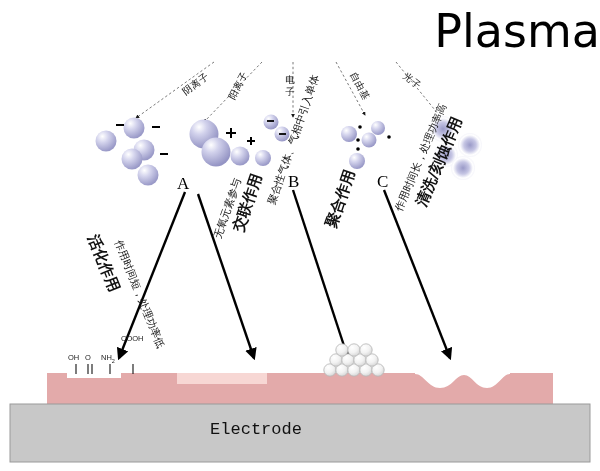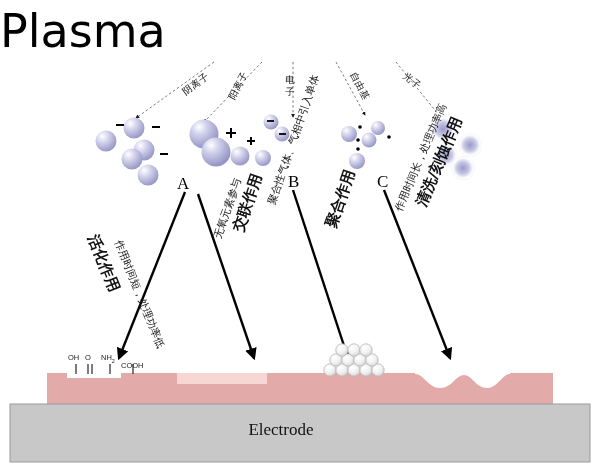--- a/index.html
+++ b/index.html
@@ -20,21 +20,21 @@
     left: 0;
     top: 0;
     width: 600px;
     height: 471px;
   }
   .title {
     position: absolute;
     left: 0;
     top: 4px;
     width: 600px;
-    text-align: left;
+    text-align: right;
     font-family: "DejaVu Sans", sans-serif;
     font-size: 46px;
     font-weight: 400;
     color: #000000;
     letter-spacing: 0px;
   }
   .rot-label {
     position: absolute;
     font-family: "DejaVu Sans", sans-serif;
     color: #111111;
@@ -80,24 +80,23 @@
   .fg-sub {
     font-size: 5.5px;
     vertical-align: sub;
   }
   .electrode-text {
     position: absolute;
     left: 0;
     top: 420px;
     width: 512px;
     text-align: center;
-    font-family: Liberation Serif, serif;
+    font-family: Liberation Mono, monospace;
     font-size: 17px;
     color: #111111;
-    padding-left: 25px;
   }
 </style>
 </head>
 <body>
 
 <div id="canvas">
 
   <div class="title">Plasma</div>
 
   <svg id="svgroot" viewBox="0 0 600 471">
@@ -285,17 +284,17 @@
 
   <div class="rot-label eff-main" style="left:322px; top:224px; transform: rotate(-71deg);">聚合作用</div>
   <div class="rot-label eff-sub" style="left:265px; top:202px; transform: rotate(-71deg);">聚合性气体、气相中引入单体</div>
 
   <div class="rot-label eff-main" style="left:412px; top:202px; transform: rotate(-67deg);">清洗/刻蚀作用</div>
   <div class="rot-label eff-sub" style="left:392px; top:208px; transform: rotate(-67deg);">作用时间长，处理功率高</div>
 
   <div class="fg-label" style="left:68px; top:353px;">OH</div>
   <div class="fg-label" style="left:85px; top:353px;">O</div>
   <div class="fg-label" style="left:101px; top:353px;"><span>NH</span><span class="fg-sub">2</span></div>
-  <div class="fg-label" style="left:121px; top:361px;">COOH</div>
+  <div class="fg-label" style="left:121px; top:334px;">COOH</div>
 
   <div class="electrode-text">Electrode</div>
 
 </div>
 
 </body></html>

